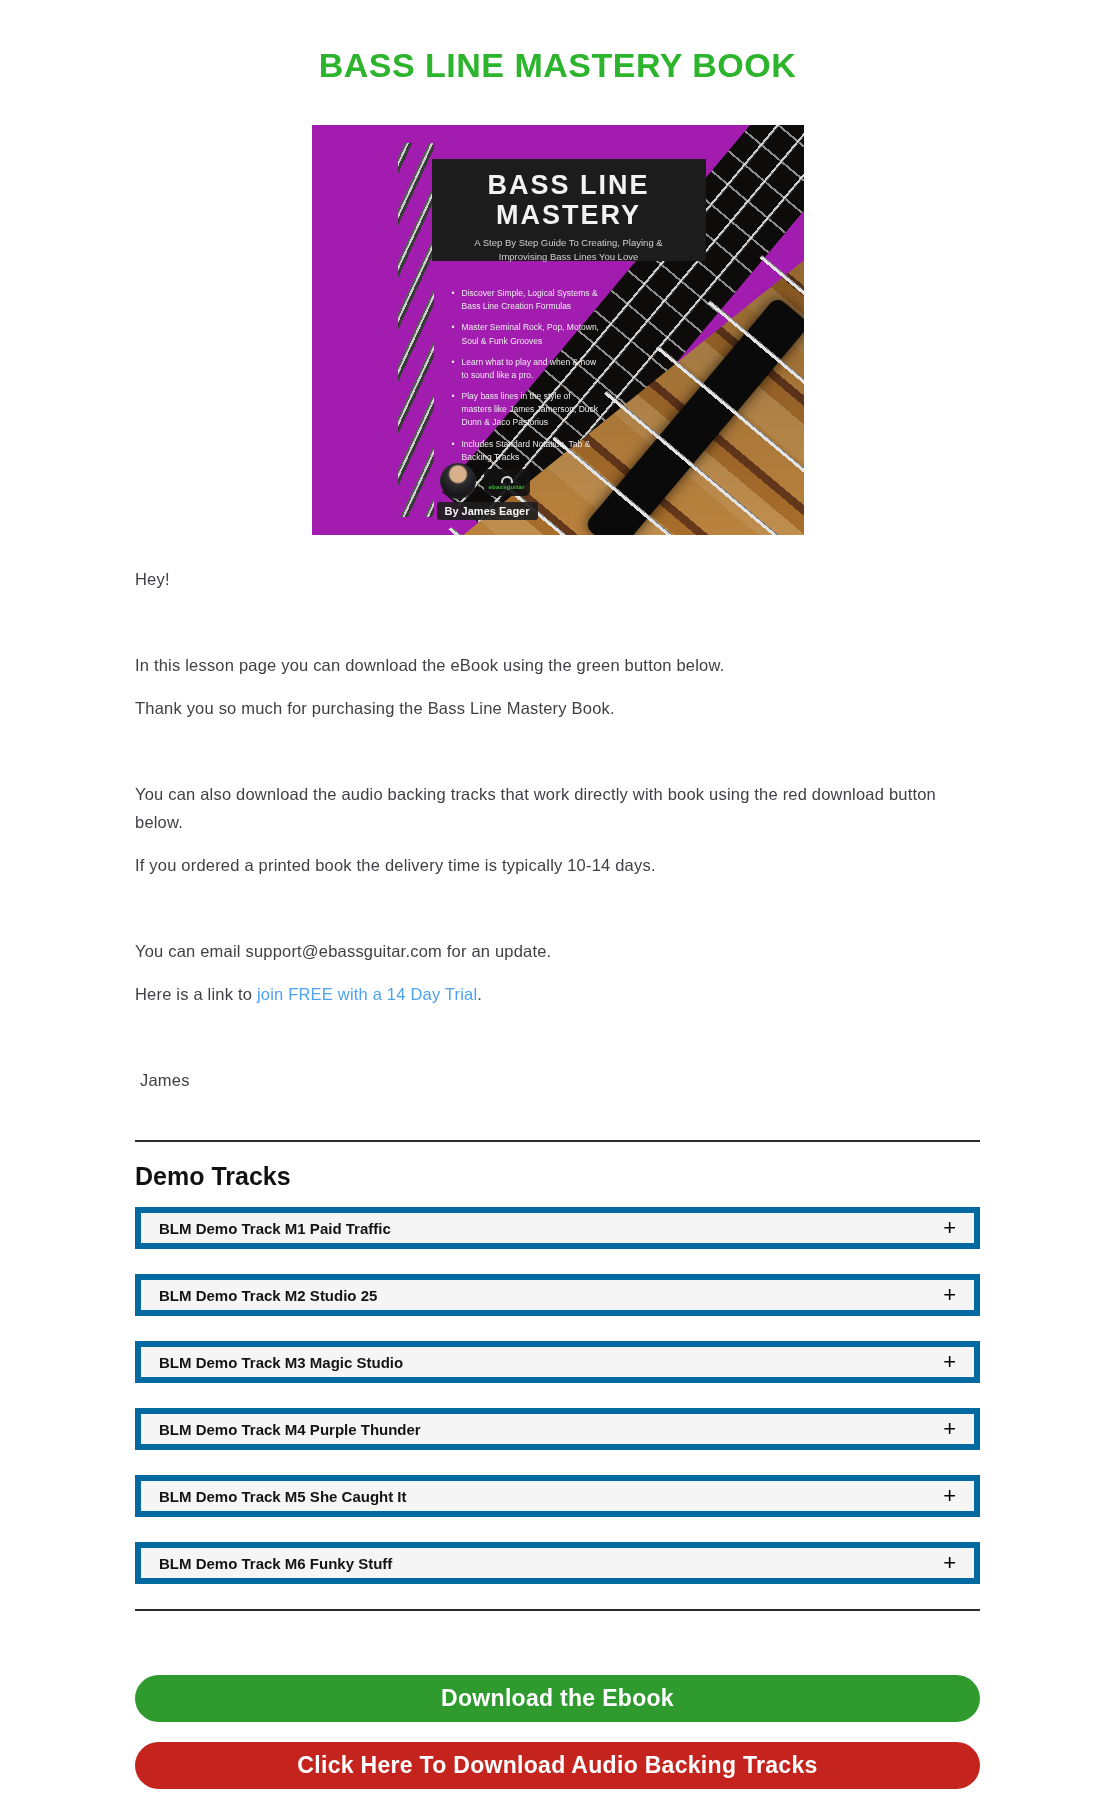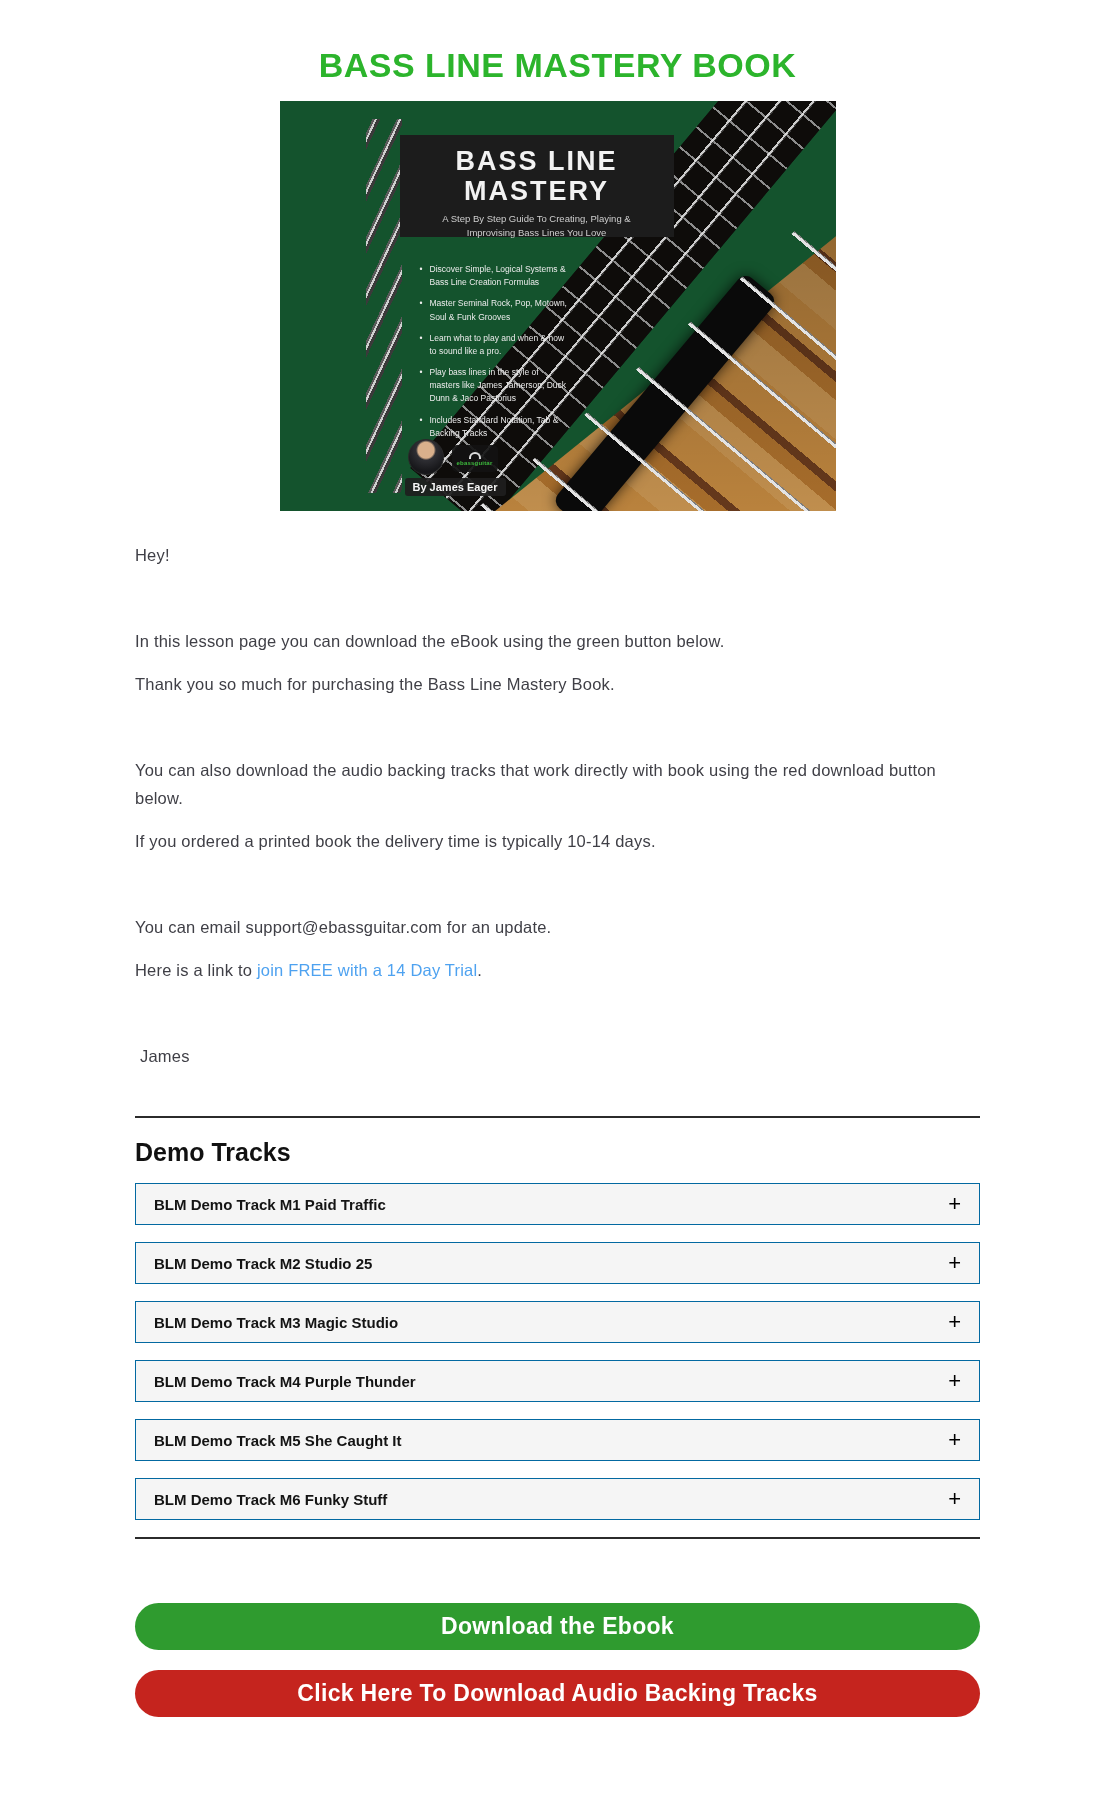--- a/index.html
+++ b/index.html
@@ -17,24 +17,24 @@
     text-align: center;
     font-size: 34px;
     font-weight: 800;
     letter-spacing: 0.5px;
     color: var(--title-green, #2cb42c);
   }
 
   
   .cover {
     position: relative;
-    width: 556px;
+    width: 492px;
     height: 410px;
-    margin: 16px auto 30px;
-    background: #14532d;
+    margin: 40px auto 30px;
+    background: #a21caf;
     overflow: hidden;
   }
   .spiral {
     position: absolute;
     left: 86px; top: 18px; bottom: 18px; width: 36px;
     background: repeating-linear-gradient(115deg,
       transparent 0 6px, #5a5a5a 6px 8px, #cfcfcf 8px 10px,
       #3a3a3a 10px 13px, transparent 13px 22px);
     z-index: 5;
   }
@@ -190,22 +190,22 @@
   
   .demo-heading {
     margin: 20px 0 16px;
     font-size: 25px;
     font-weight: 800;
     color: #111111;
   }
   .track-row {
     height: 42px;
     background: #f5f5f5;
-    border: 1px solid #0369a1;
-    margin-bottom: 17px;
+    border: 6px solid #0369a1;
+    margin-bottom: 25px;
     display: flex;
     align-items: center;
     justify-content: space-between;
     padding: 12px 18px;
     cursor: pointer;
   }
   .track-label {
     font-size: 15px;
     font-weight: 700;
     color: #141414;

